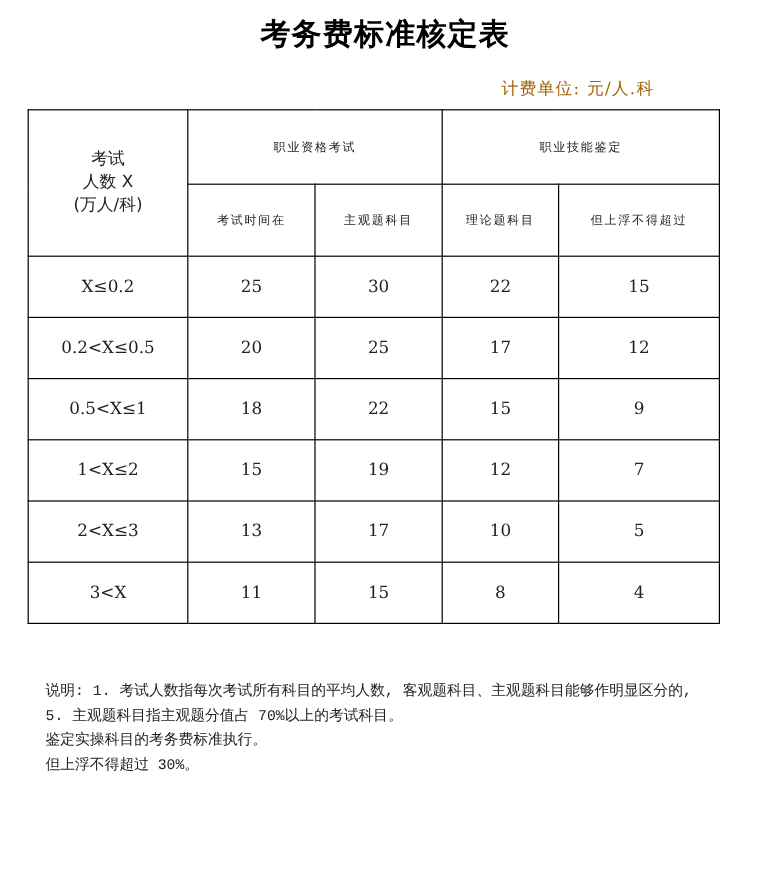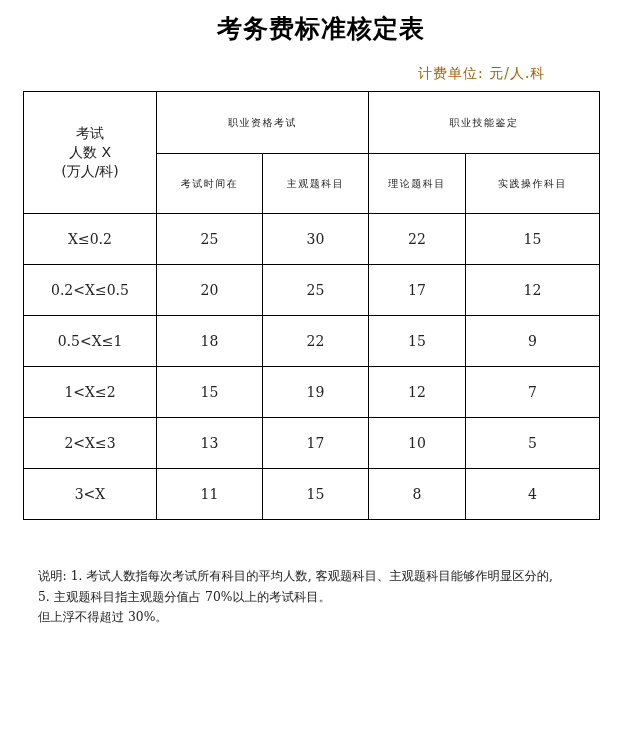--- a/index.html
+++ b/index.html
@@ -68,21 +68,21 @@
     td.num { font-size: 15px; margin-left: 32px; }
     .notes {
       position: absolute;
       left: 38px;
       top: 566px;
       width: 575px;
       font-size: 12.3px;
       line-height: 20.5px;
       color: #222;
     }
-    .notes p { margin: 0; white-space: nowrap; }
+    .notes p { margin: 0; white-space: nowrap; font-family: Liberation Mono, monospace; }
   </style>
 </head>
 <body>
 
 <div class="title">考务费标准核定表</div>
 <div class="unit">计费单位: 元/人.科</div>
 
 <table class="fee">
   <colgroup>
     <col style="width:133px">
@@ -98,21 +98,21 @@
       <span>人数 X</span>
       <span>(万人/科)</span>
     </td>
     <td class="hdr" colspan="2">职业资格考试</td>
     <td class="hdr" colspan="2">职业技能鉴定</td>
   </tr>
   <tr class="h2">
     <td class="hdr">考试时间在</td>
     <td class="hdr">主观题科目</td>
     <td class="hdr">理论题科目</td>
-    <td class="hdr">实践操作科目</td>
+    <td class="hdr">但上浮不得超过</td>
   </tr>
 
   <tr class="drow">
     <td>X≤0.2</td>
     <td class="num">25</td>
     <td class="num">30</td>
     <td class="num">22</td>
     <td class="num">15</td>
   </tr>
   <tr class="drow">
@@ -149,14 +149,15 @@
     <td class="num">15</td>
     <td class="num">8</td>
     <td class="num">4</td>
   </tr>
 </tbody>
   </table>
 
 <div class="notes">
   <p>说明: 1. 考试人数指每次考试所有科目的平均人数, 客观题科目、主观题科目能够作明显区分的,</p>
   <p>5.  主观题科目指主观题分值占 70%以上的考试科目。</p>
+  <p>鉴定实操科目的考务费标准执行。</p>
   <p>但上浮不得超过 30%。</p>
 </div>
 
 </body></html>

